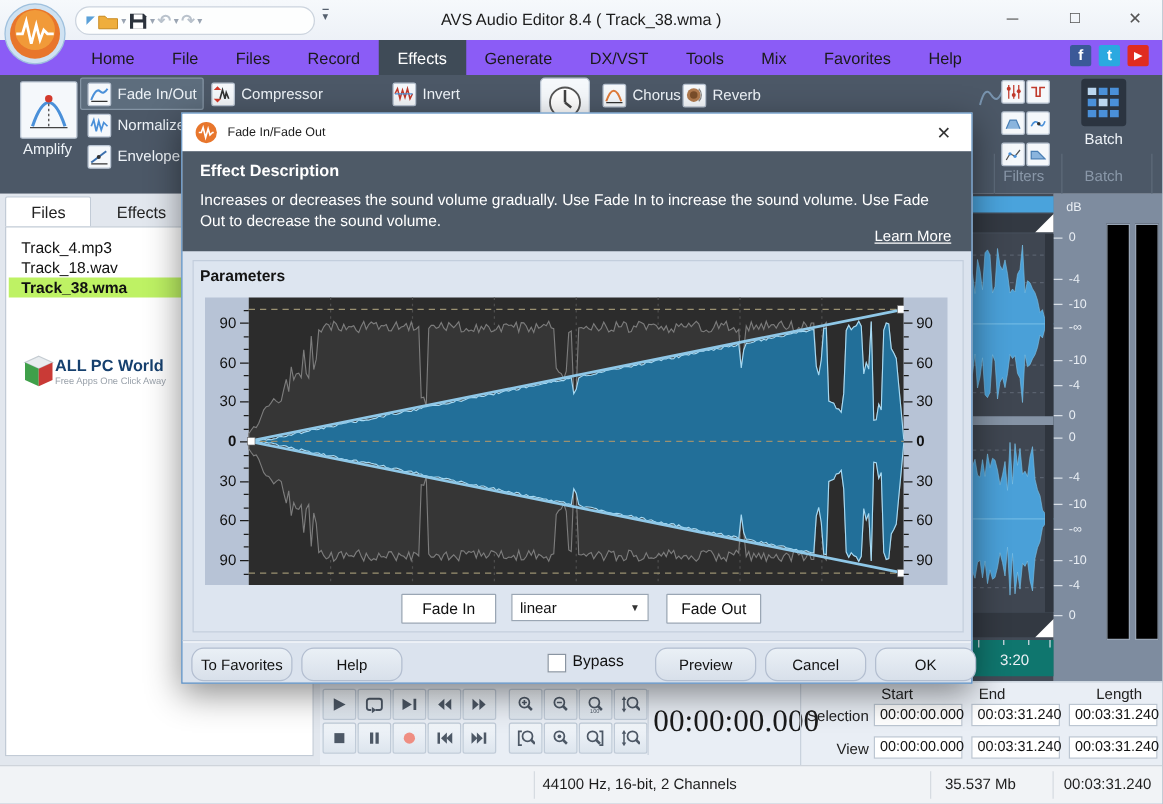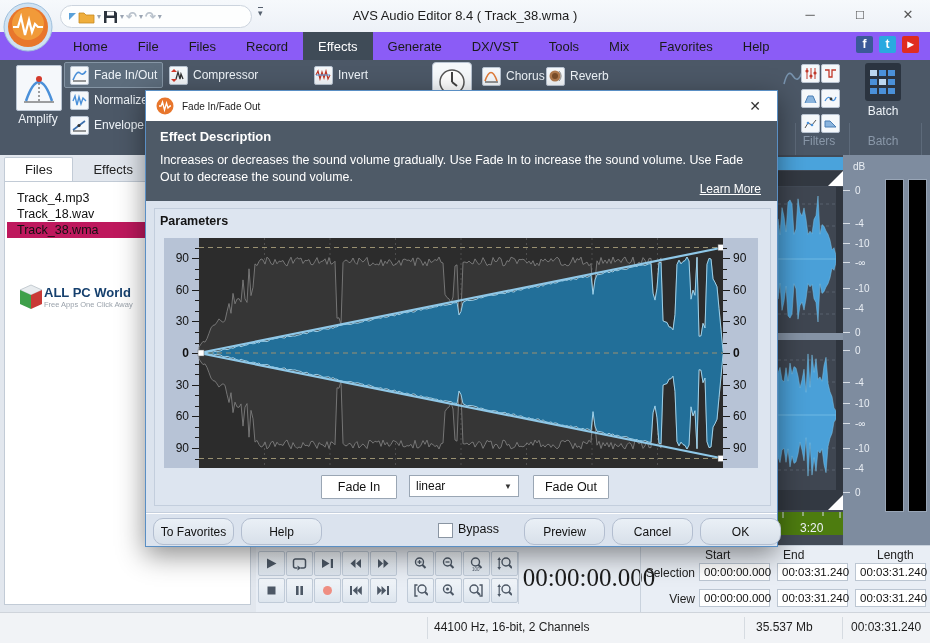--- a/index.html
+++ b/index.html
@@ -25,21 +25,21 @@
   .ritem{display:flex;align-items:center;gap:5px;height:24px;padding:0 5px;border:1px solid transparent;border-radius:2px;}
   .ritem.hl{background:#5d6d7d;border-color:#8595a5;}
   .grouplabel{color:#8a98a9;font-size:12px;text-align:center;}
   .rsep{width:1px;background:#5d6a7a;top:63px;height:86px;}
   
   #leftpanel{left:0;top:155px;width:256px;height:457px;background:#e2e7ee;}
   .ltab{display:inline-block;padding:4px 20px 5px;font-size:13px;color:#222;cursor:default;}
   .ltab.active{background:#fff;border:1px solid #c2cbd6;border-bottom:none;border-radius:2px 2px 0 0;}
   #filelist{left:4px;top:26px;width:247px;height:424px;background:#fff;border:1px solid #c2cbd6;box-sizing:border-box;padding-top:8px;}
   .fitem{font-size:12.5px;color:#111;padding:1px 4px 1px 10px;margin:0 2px;white-space:nowrap;}
-  .fitem.sel{font-weight:normal;background:#be185d;}
+  .fitem.sel{font-weight:bold;background:#bef264;}
   
   #editor-mini{left:778px;top:155px;width:65px;height:390px;background:#434b57;}
   #editor-meters{left:843px;top:155px;width:87px;height:390px;background:#7e8c9f;}
   .rul{position:absolute;left:12px;font-size:10px;color:#e9eef4;}
   .rtick{position:absolute;left:0;height:1px;background:#d8dee6;}
   .meterbar{position:absolute;top:24px;width:17px;height:331px;background:#000;border:1px solid #98a5b6;}
   
   #bottompanel{left:256px;top:545px;width:674px;height:67px;background:#e9eef5;border-top:1px solid #c9d2dd;box-sizing:border-box;}
   .trow{position:absolute;display:flex;gap:1px;}
   .tbtn{width:27px;height:25px;background:linear-gradient(#f2f6fa,#dde5ee);border:1px solid #c0cbd8;border-radius:2px;
@@ -318,21 +318,21 @@
         <line x1="0" y1="283" x2="65" y2="283" stroke="#59616e" stroke-dasharray="3,3"></line>
         <path d="M0,228L0,185.8L2,180.4L4,193.0L6,194.8L8,180.7L10,194.1L12,176.1L14,187.1L16,179.6L18,181.1L20,189.0L22,200.8L24,192.9L26,182.2L28,205.3L30,166.9L32,200.3L34,167.9L36,185.3L38,171.7L40,192.4L42,189.9L44,194.2L46,178.5L48,170.3L50,196.3L52,204.8L54,209.6L56,221.0L58,223.7L58,232.3L56,235.0L54,246.4L52,251.2L50,259.7L48,285.7L46,277.5L44,261.8L42,266.1L40,263.6L38,284.3L36,270.7L34,288.1L32,255.7L30,289.1L28,250.7L26,273.8L24,263.1L22,255.2L20,267.0L18,274.9L16,276.4L14,268.9L12,279.9L10,261.9L8,275.3L6,261.2L4,263.0L2,275.6L0,270.2Z" fill="#4aa0d8" stroke="#7cc2e8" stroke-width="0.5"></path>
         <line x1="0" y1="228" x2="65" y2="228" stroke="#6fb9e4" stroke-width="1"></line>
         <rect x="58" y="0" width="7" height="303" fill="#2f353e"></rect>
         <rect x="0" y="146" width="65" height="7" fill="#8593a5"></rect>
       </svg>
     <svg class="abs" style="left:0;top:335px;" width="65" height="20">
         <rect width="65" height="20" fill="#333942"></rect>
         <polygon points="50,20 65,5 65,20" fill="#fff"></polygon>
       </svg>
-    <div class="abs" style="left:0;top:357px;width:65px;height:23px;background:#4d7c0f;">
+    <div class="abs" style="left:0;top:357px;width:65px;height:29px;background:#0f766e;">
       <span style="position:absolute;left:22px;top:9px;font-size:12px;color:#eef2f7;">3:20</span>
       <svg width="65" height="8">
           <line x1="5" y1="0" x2="5" y2="6" stroke="#d7dde6"></line>
           <line x1="25" y1="0" x2="25" y2="4" stroke="#d7dde6"></line>
           <line x1="45" y1="0" x2="45" y2="4" stroke="#d7dde6"></line>
           <line x1="62" y1="0" x2="62" y2="6" stroke="#d7dde6"></line>
         </svg>
     </div>
   </div>
   <div id="editor-meters" class="abs">

